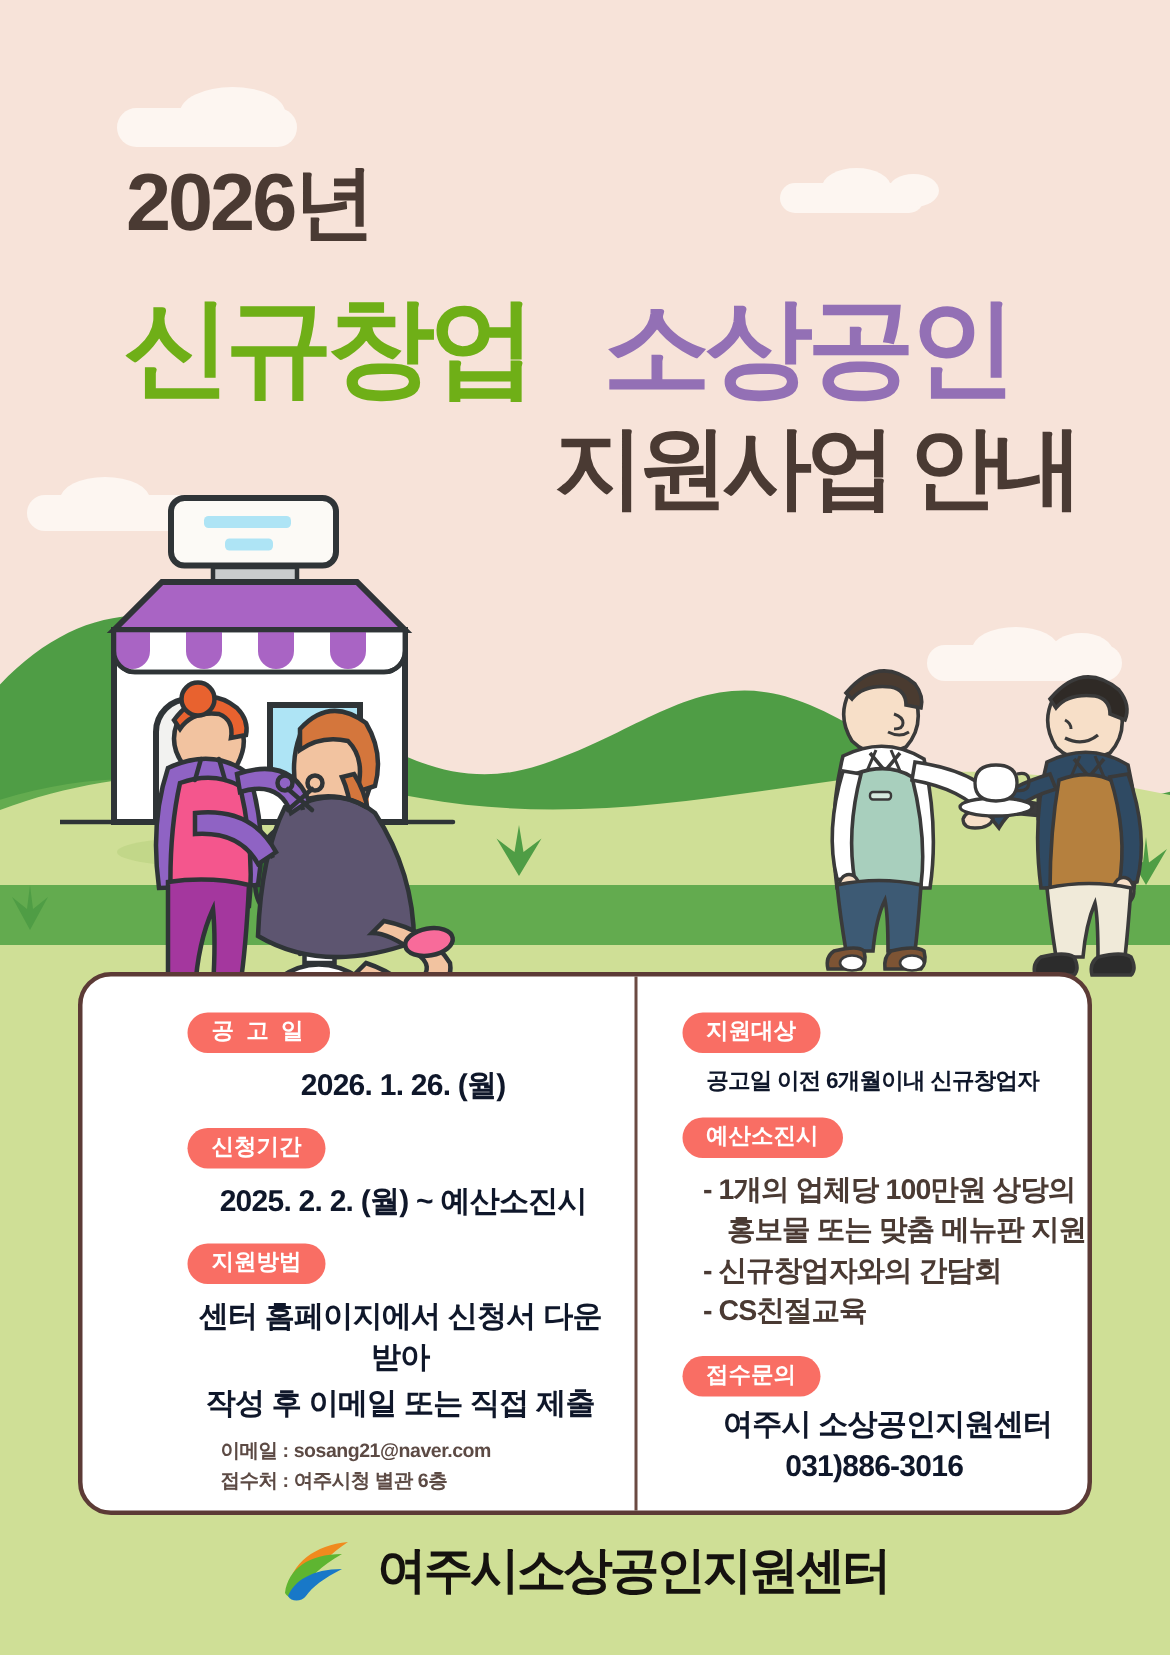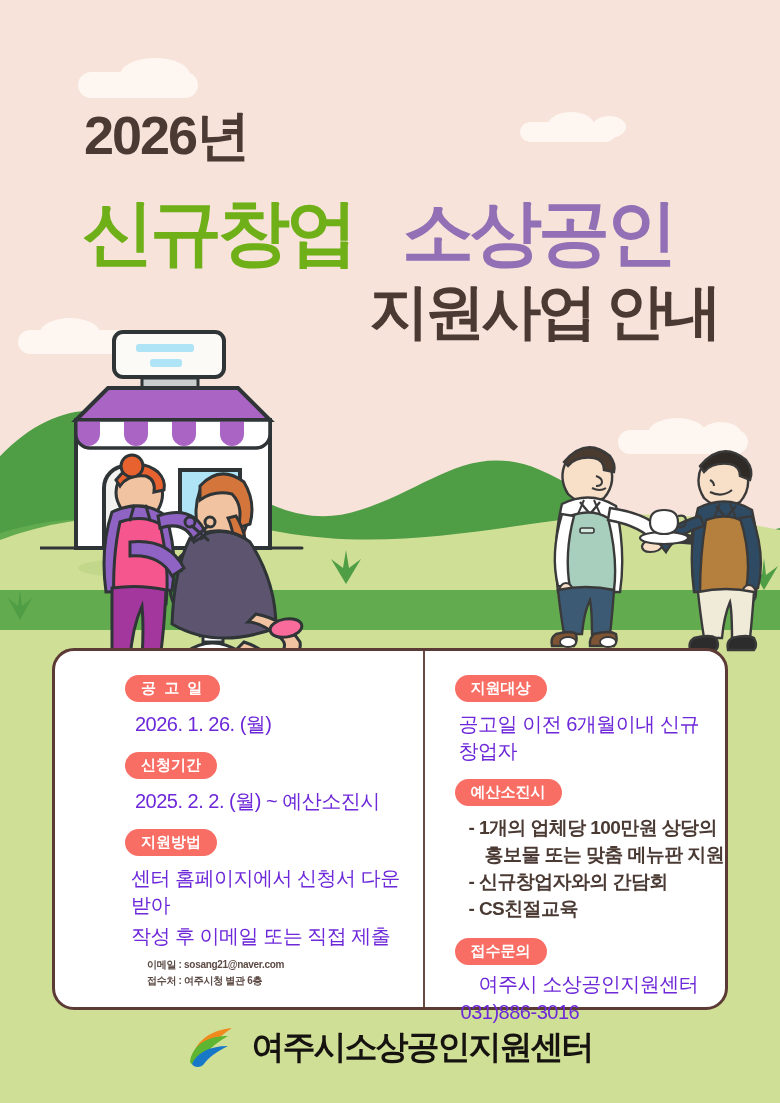--- a/index.html
+++ b/index.html
@@ -52,27 +52,27 @@
   .col{box-sizing:border-box;padding:24px 20px 14px 30px;}
   .col-left{width:52%;}
   .col-right{width:48%;padding-left:30px;border-left:2px solid #6b4a42;}
   .pill{
     display:inline-block;background:#f96e64;color:#ffffff;
     font-size:15px;font-weight:bold;letter-spacing:2px;
     padding:4px 16px 5px 16px;border-radius:999px;line-height:1.2;
   }
   .pill.tight{letter-spacing:0px;}
   .val{
-    color:#6d28d9;font-size:20px;font-weight:normal;
-    margin:9px 0 14px 10px;line-height:1.35;letter-spacing:-0.5px;
-  }
-  .val.big{font-size:20px;}
+    color:#0f172a;font-size:20px;font-weight:bold;
+    margin:9px 0 14px 10px;line-height:1.35;letter-spacing:-0.5px;text-align:center;
+  }
+  .val.big{font-size:15px;}
   .val.lead{margin-left:6px;}
   .sub{
-    color:#5c4a44;font-size:10px;font-weight:bold;
+    color:#5c4a44;font-size:13px;font-weight:bold;
     margin:2px 0 0 22px;line-height:1.45;letter-spacing:-0.3px;
   }
   .bullets{
     color:#4a3a33;font-size:19px;font-weight:bold;
     margin:9px 0 10px 14px;line-height:1.42;letter-spacing:-0.6px;
   }
   .bullets div{white-space:nowrap;}
   .bullets .wrap2{margin-left:16px;}
   .gap-s{height:5px;}
 

